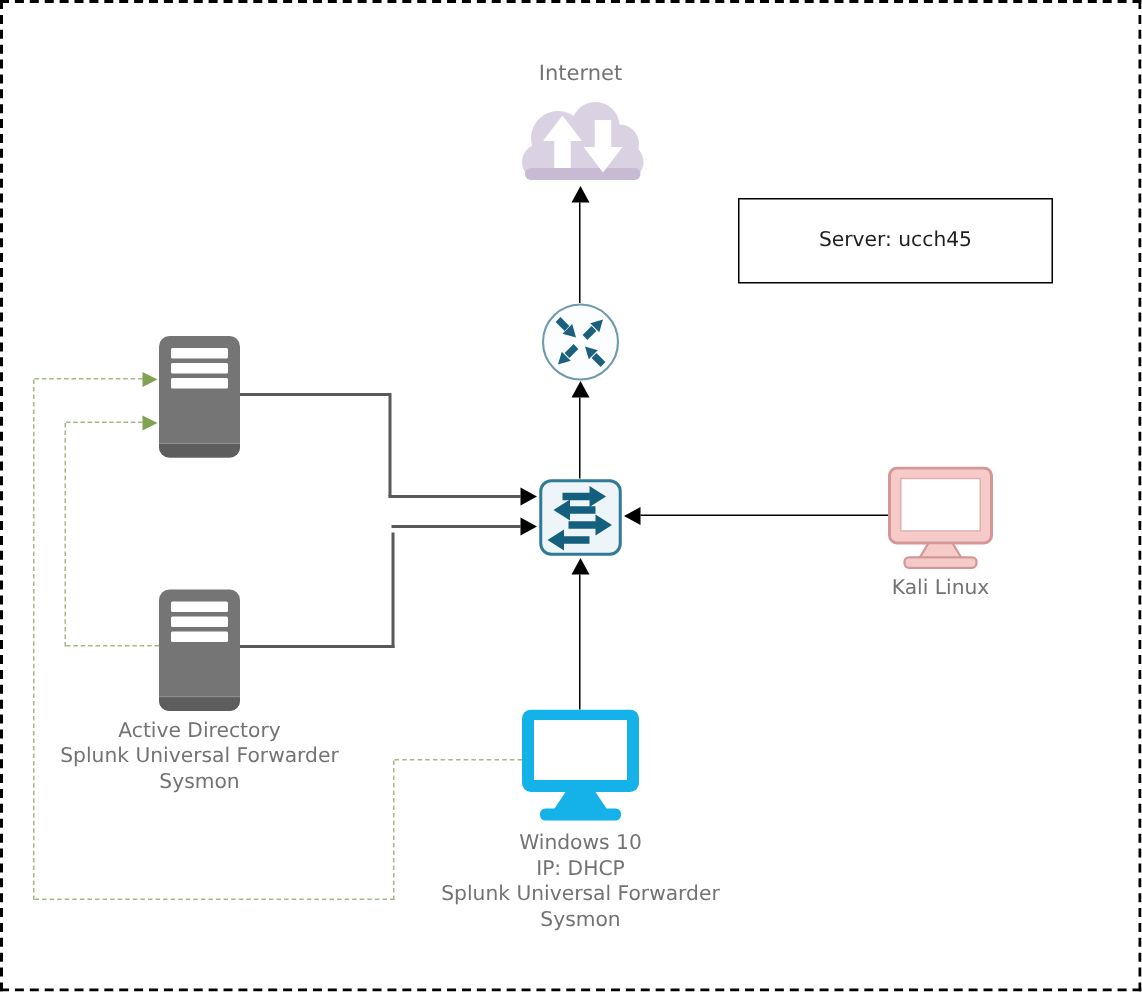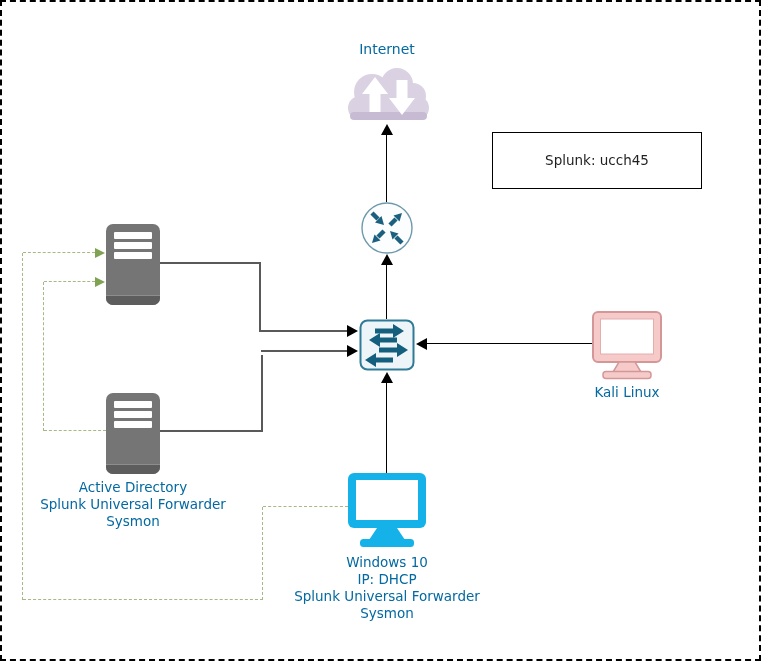--- a/index.html
+++ b/index.html
@@ -2,21 +2,21 @@
 <html><head>
 <meta charset="utf-8">
 <style>
   html,body{margin:0;padding:0;background:#fff;}
   .canvas{
     position:relative;width:761px;height:661px;background:#ffffff;
     border:2px dashed #000;box-sizing:border-box;overflow:hidden;
     font-family:"DejaVu Sans","Liberation Sans",sans-serif;color:#1f1f1f;
   }
   .abs{position:absolute;}
-  .lbl{position:absolute;text-align:center;font-size:13.5px;line-height:17px;color:#0369a1;}
+  .lbl{position:absolute;text-align:center;font-size:13.5px;line-height:17px;color:#737373;}
   
   .seg{position:absolute;background:#595959;}
   
   .segk{position:absolute;background:#000;}
   
   .dash-h{position:absolute;height:0;border-top:1px dashed #a4b985;}
   .dash-v{position:absolute;width:0;border-left:1px dashed #a4b985;}
   
   .arr-r{position:absolute;width:0;height:0;border-top:6px solid transparent;border-bottom:6px solid transparent;border-left:11px solid #000;}
   .arr-l{position:absolute;width:0;height:0;border-top:6px solid transparent;border-bottom:6px solid transparent;border-right:11px solid #000;}
@@ -117,21 +117,21 @@
     <rect x="1.5" y="1.5" width="53" height="49" rx="7" fill="#EEF5F8" stroke="#2F7A96" stroke-width="2"></rect>
     <g fill="#135F7D">
       <path d="M16 9.5 H34 V5 L45 12 L34 19 V14.5 H16 Z"></path>
       <path d="M38 18.5 H21 V14 L10 21 L21 28 V23.5 H38 Z"></path>
       <path d="M20 28.5 H38 V24 L49 31 L38 38 V33.5 H20 Z"></path>
       <path d="M34 38.5 H17 V34 L6 41 L17 48 V43.5 H34 Z"></path>
     </g>
   </svg>
 
   <div class="infobox">
-    <div>Splunk: ucch45</div>
+    <div>Server: ucch45</div>
   </div>
 
   <div class="server" style="left:104px;top:222px;">
     <div class="stripe" style="top:8px;"></div>
     <div class="stripe" style="top:18px;"></div>
     <div class="stripe" style="top:28px;"></div>
     <div class="base"></div>
   </div>
 
   <div class="server" style="left:104px;top:391px;">

